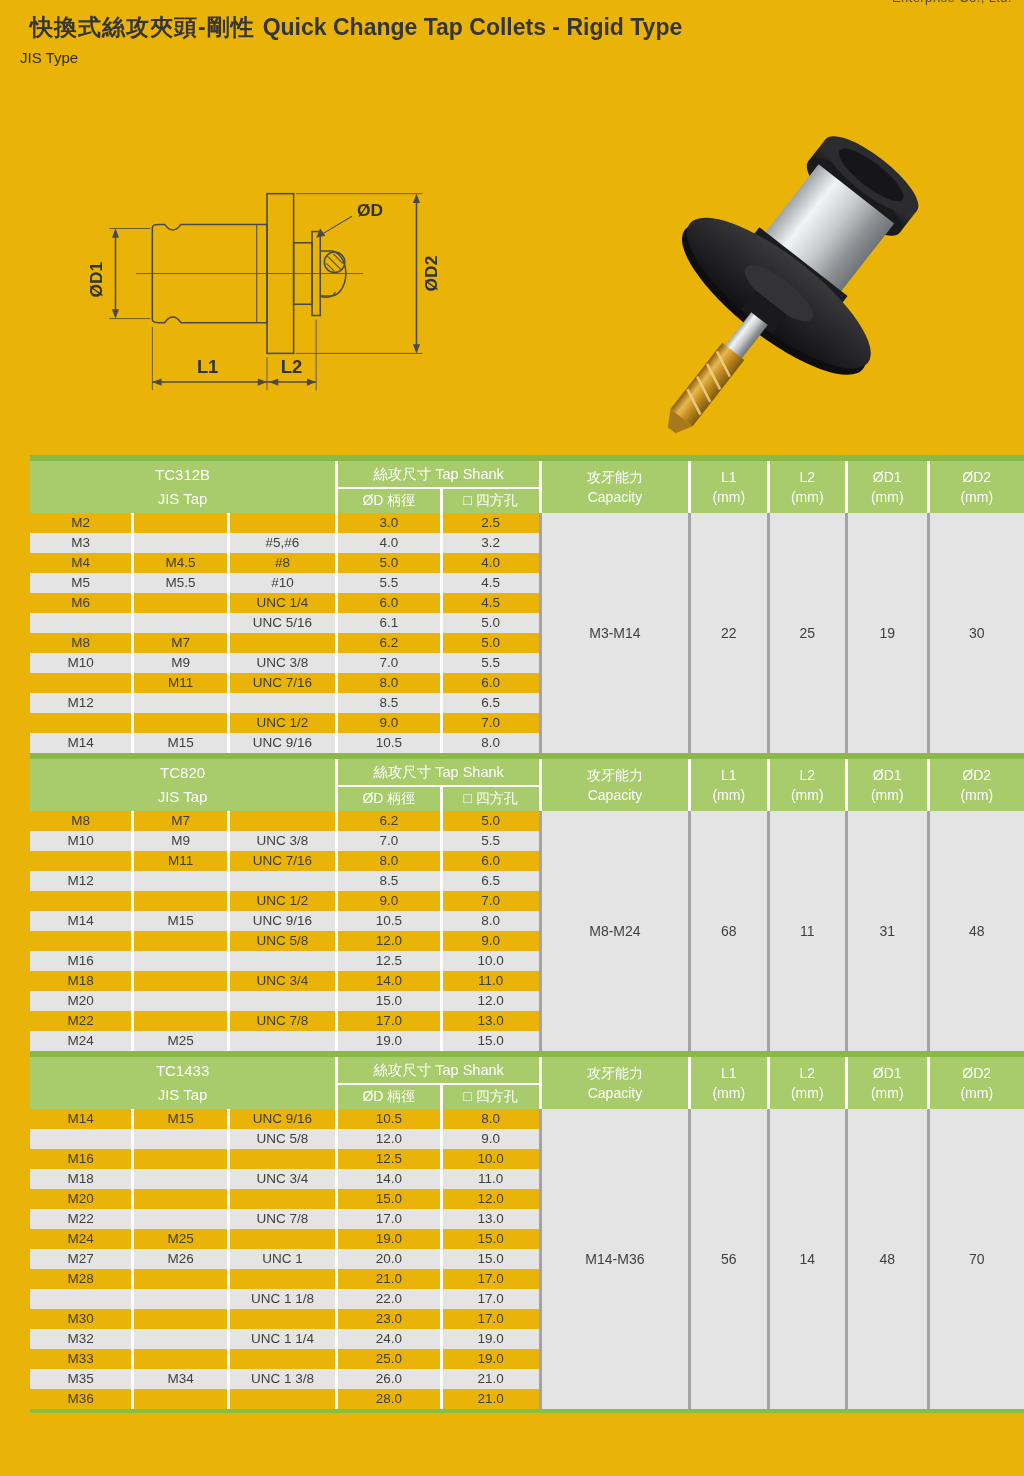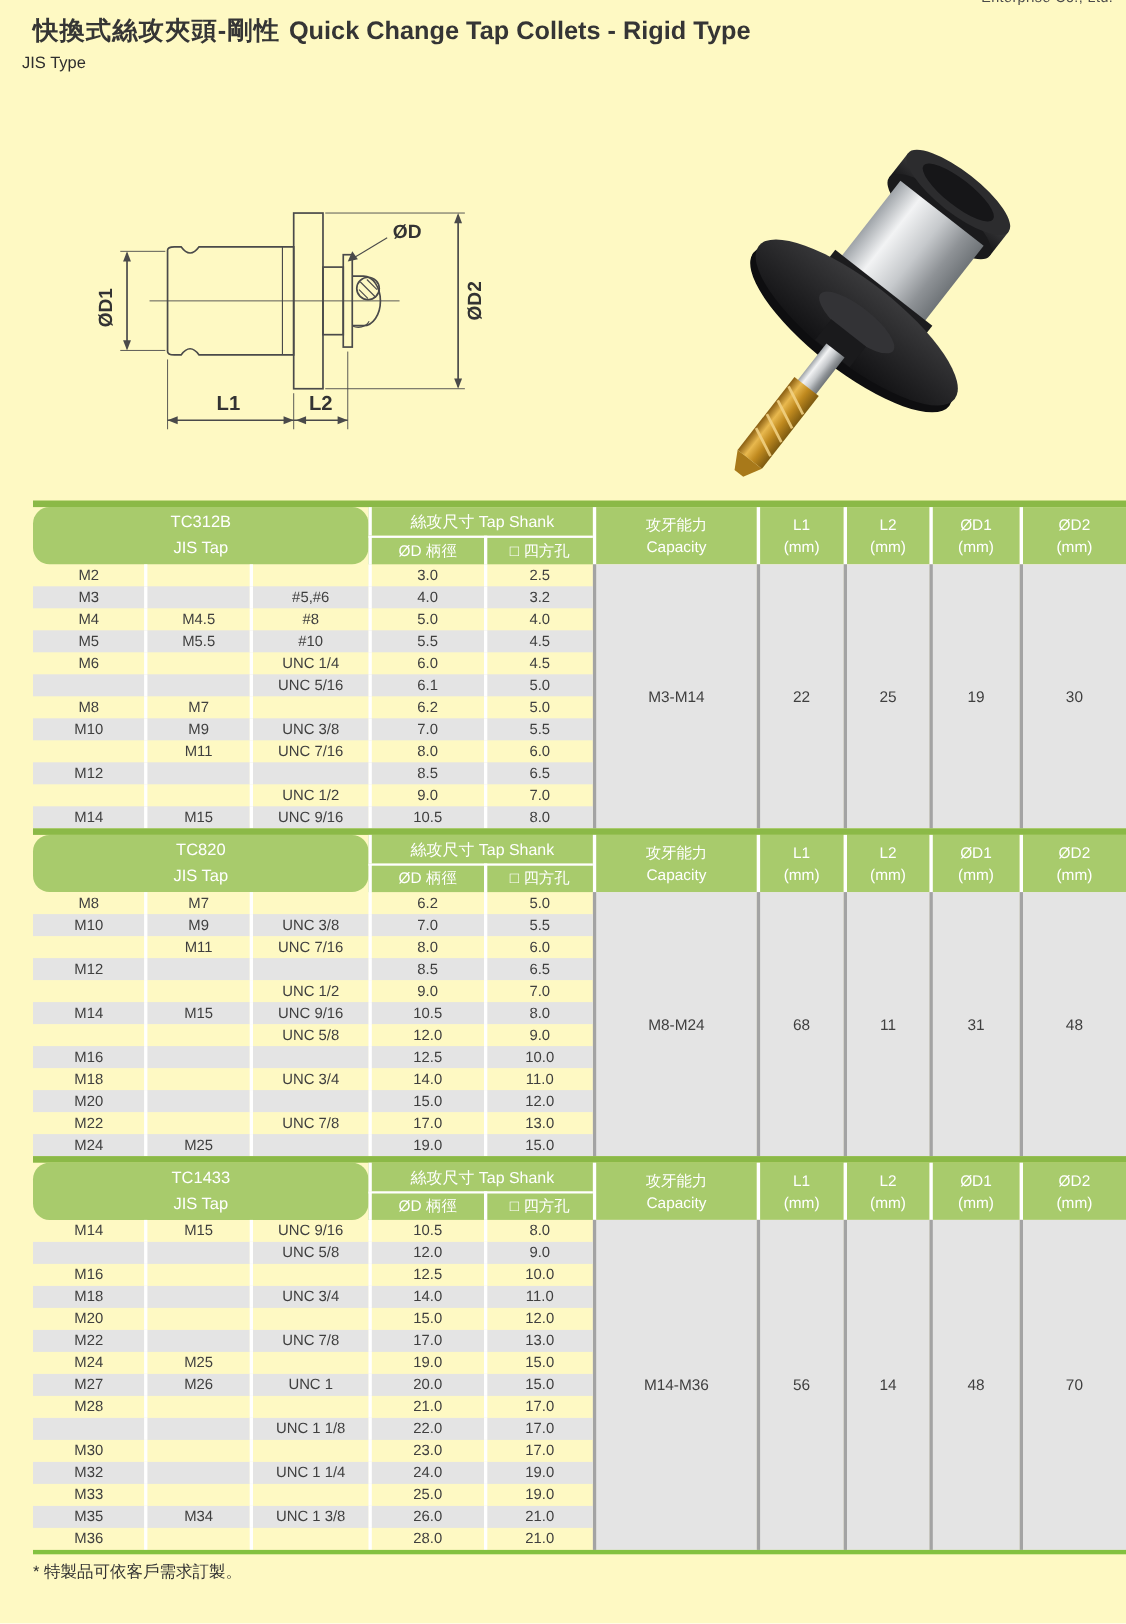--- a/index.html
+++ b/index.html
@@ -2,41 +2,41 @@
 <html style="--header-green: #a8cb6c; --bar-green: #8bb947; --line-green: #83c13f; --row-gray: #e4e4e4; --text-dark: #3f3f3f;"><head>
 <meta charset="utf-8">
 <title>Quick Change Tap Collets - Rigid Type</title>
 <style>
   :root{
     --header-green:#a8cb6c; --bar-green:#8bb947; --line-green:#83c13f;
     --row-gray:#e4e4e4; --text-dark:#3f3f3f;
   }
   html,body{margin:0;padding:0;background:#ffffff;}
   body{font-family:"Liberation Sans","DejaVu Sans",sans-serif;color:var(--text-dark);}
-  .page{position:relative;width:1024px;height:1476px;background:#fef9c3;overflow:hidden;}
+  .page{position:relative;width:1024px;height:1476px;background:#eab308;overflow:hidden;}
 
   
   .clip-strip{position:absolute;top:0;right:12px;height:5px;overflow:hidden;}
   .clip-strip span{display:block;transform:translateY(-10px);font-size:13px;color:#4a4a4a;letter-spacing:.4px;white-space:nowrap;}
 
   .title{position:absolute;left:30px;top:12px;font-size:23px;font-weight:700;color:#353535;white-space:nowrap;}
   .title .zh{letter-spacing:1px;margin-right:8px;}
   .subtitle{position:absolute;left:20px;top:49px;font-size:15px;color:#2e2e2e;}
 
   .drawing{position:absolute;left:52px;top:122px;}
   .photo{position:absolute;left:608px;top:110px;}
 
   .tables-wrap{position:absolute;left:30px;top:455px;width:994px;}
   .table-block{width:994px;}
   .top-bar{height:6px;background:var(--bar-green);}
   table.spec{width:994px;border-collapse:separate;border-spacing:0;table-layout:fixed;}
   table.spec th{background:var(--header-green);color:#fff;font-weight:400;padding:0;}
   .h1row th{height:26px;font-size:14.5px;}
   .h2row th{height:24px;font-size:14px;border-top:2px solid #fff;}
-  th.model-th{vertical-align:middle;border-radius:15px;}
+  th.model-th{vertical-align:middle;}
   th.model-th .th-line{line-height:24px;font-size:15px;}
   th.two-line{vertical-align:middle;}
   th.two-line div{line-height:20px;font-size:14px;}
   th.sep{border-left:3px solid #fff;margin-top:12px;}
   tbody td{height:20px;line-height:20px;font-size:13.5px;text-align:center;color:var(--text-dark);padding:0;white-space:nowrap;overflow:hidden;}
   tbody tr:nth-child(even) td{background:var(--row-gray);}
   tbody td + td{border-left:3px solid #fff;}
   tbody td.merged{background:var(--row-gray);vertical-align:middle;font-size:14px;border-left:3px solid #a3a3a3;}
   .bottom-line{height:4px;background:var(--line-green);}
 
@@ -620,17 +620,16 @@
               <td>28.0</td>
               <td>21.0</td>
             </tr>
           </tbody>
       </table>
     </section>
 
     <div class="bottom-line"></div>
 
     <div class="footnotes">
-      <div>* 特製品可依客戶需求訂製。</div>
     </div>
   </div>
 
 </div>
 
 </body></html>

